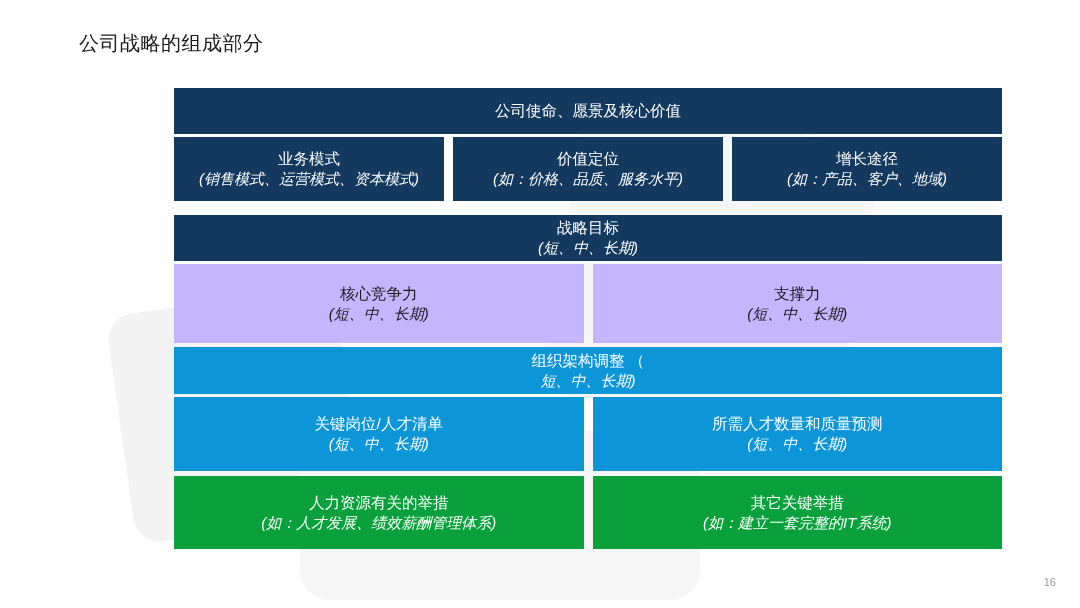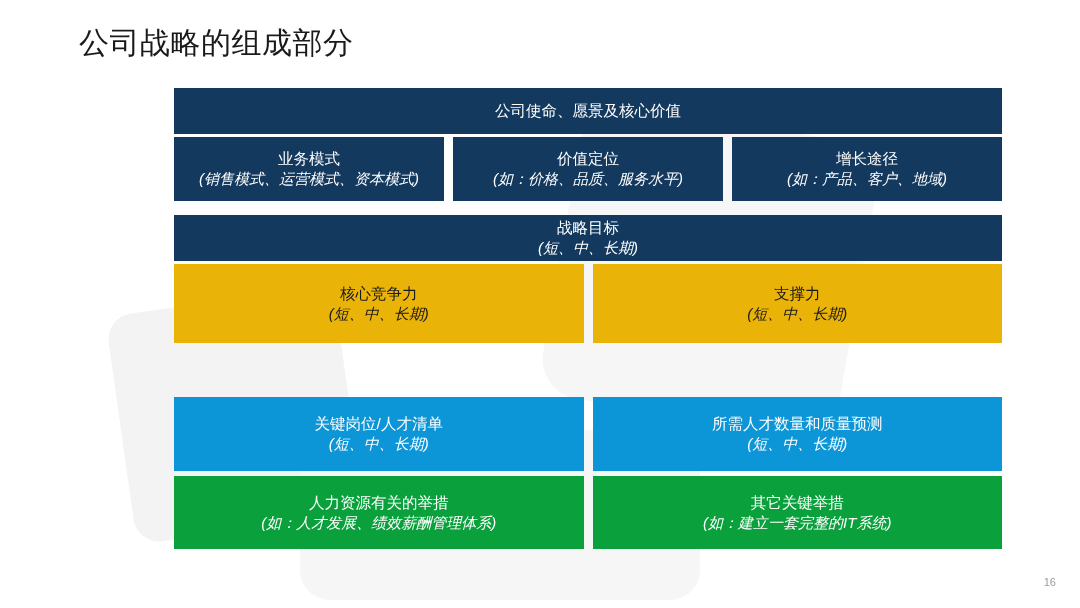--- a/index.html
+++ b/index.html
@@ -25,21 +25,21 @@
     opacity: .95;
   }
   .wm1 { left: 120px; top: 300px; width: 230px; height: 230px; border-radius: 26px; transform: rotate(-8deg); }
   .wm2 { left: 560px; top: 120px; width: 300px; height: 300px; border-radius: 40px; transform: rotate(10deg); background:#f5f5f5; }
   .wm3 { left: 300px; top: 430px; width: 400px; height: 170px; border-radius: 30px; background:#f6f6f6; }
 
   #title {
     position: absolute;
     left: 79px;
     top: 24px;
-    font-size: 30px;
+    font-size: 20px;
     line-height: 38px;
     color: #1a1a1a;
     letter-spacing: .5px;
     white-space: nowrap;
   }
 
   
   #axis {
     position: absolute;
     left: 70px;
@@ -108,21 +108,21 @@
     font-size: 15px;
     line-height: 20px;
     box-sizing: border-box;
     padding: 18px 6px;
   }
   .cell .l1 { font-size: 15.5px; }
   .cell .l2 { font-size: 15px; font-style: italic; }
   .gap { width: 9px; flex: 0 0 9px; }
 
   .navy  { background: #13395f; }
-  .gray  { background: #eab308; color: #1a1a1a; }
+  .gray  { background: #c4b5fd; color: #1a1a1a; }
   .blue  { background: #0d96d7; }
   .green { background: #0aa13c; }
 
   .r1 { top: 0px;   height: 46px; }
   .r2 { top: 49px;  height: 64px; }
   .r3 { top: 127px; height: 46px; }
   .r4 { top: 176px; height: 79px; }
   .r5 { top: 259px; height: 47px; }
   .r6 { top: 309px; height: 74px; border-radius: 25px; }
   .r7 { top: 388px; height: 73px; border-radius: 12px; }
@@ -184,20 +184,26 @@
         <span class="l1">核心竞争力</span>
         <span class="l2">(短、中、长期)</span>
       </div>
       <div class="gap"></div>
       <div class="cell gray">
         <span class="l1">支撑力</span>
         <span class="l2">(短、中、长期)</span>
       </div>
     </div>
 
+    <div class="row r5">
+      <div class="cell blue">
+        <span class="l1">组织架构调整 （</span>
+        <span class="l2">短、中、长期)</span>
+      </div>
+    </div>
 
     <div class="row r6">
       <div class="cell blue">
         <span class="l1">关键岗位/人才清单</span>
         <span class="l2">(短、中、长期)</span>
       </div>
       <div class="gap"></div>
       <div class="cell blue">
         <span class="l1">所需人才数量和质量预测</span>
         <span class="l2">(短、中、长期)</span>

